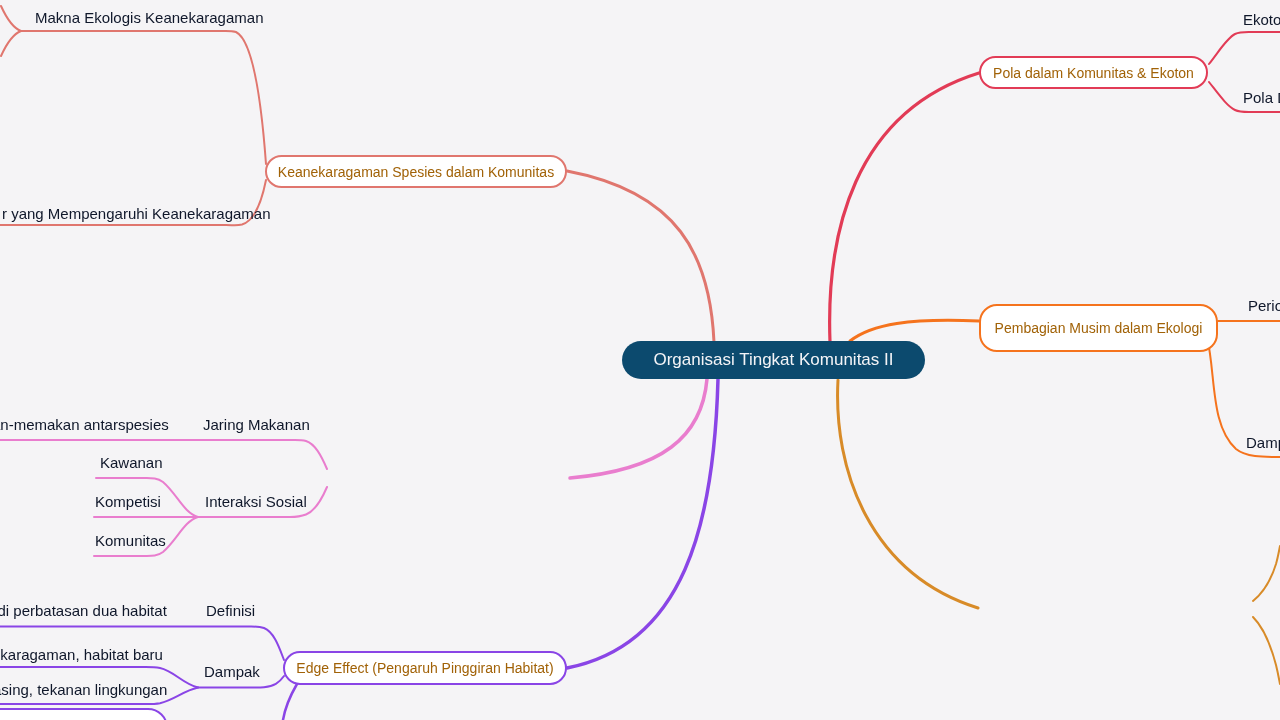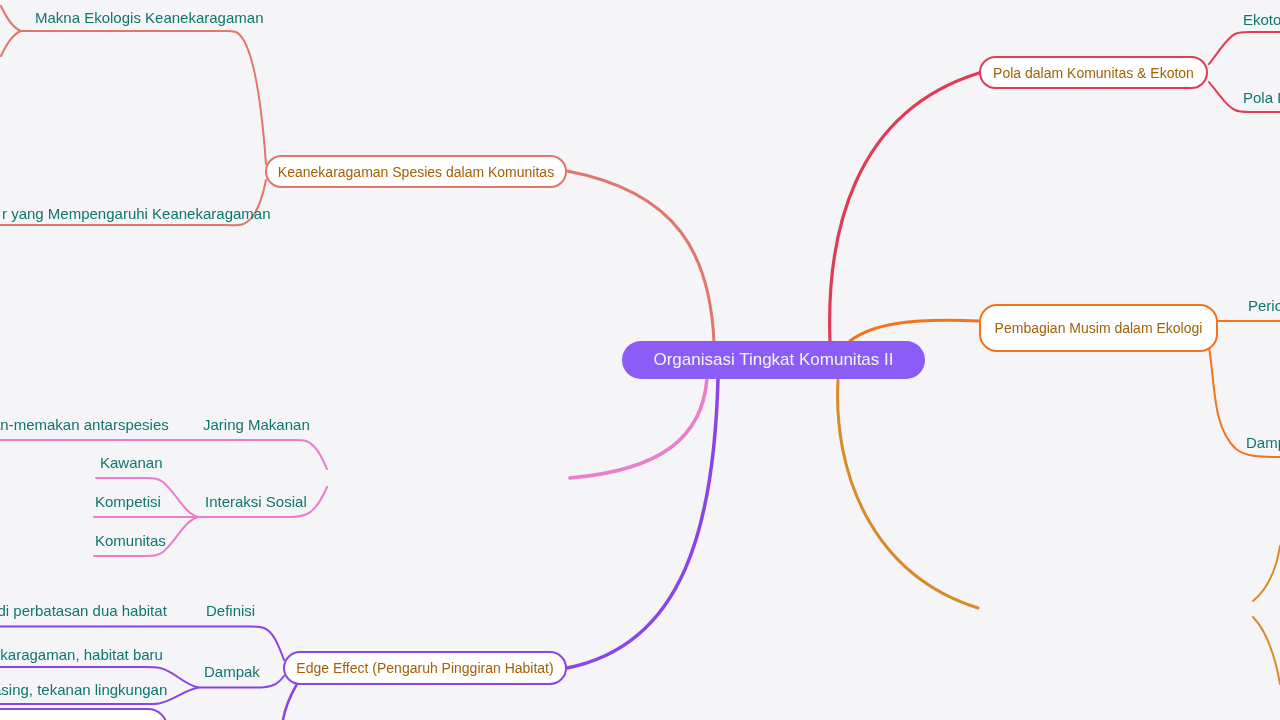--- a/index.html
+++ b/index.html
@@ -22,27 +22,27 @@
     box-sizing:border-box;
   }
   .b-salmon{border-color:#e0766e;}
   .b-crimson{border-color:#e23b56;}
   .b-orange{border-color:#f5731d;}
   .b-amber{border-color:#d88b28;}
   .b-pink{border-color:#e97dce;}
   .b-purple{border-color:#8a45e6;}
   .label{
     position:absolute;z-index:2;
-    font-size:15px;color:#0f766e;
+    font-size:15px;color:#0f172a;
     white-space:nowrap;line-height:17px;
   }
   .root-node{
     position:absolute;z-index:4;
     left:622px;top:341px;width:303px;height:38px;
-    background:#8b5cf6;
+    background:#0c4a6e;
     border-radius:19px;
     display:flex;align-items:center;justify-content:center;
     font-size:17px;color:#f4f4f7;
     white-space:nowrap;
   }
   .clipped-pill{
     position:absolute;z-index:2;
     left:-40px;top:708px;width:208px;height:44px;
     background:#ffffff;border:2px solid #8a45e6;border-radius:20px;
     box-sizing:border-box;

